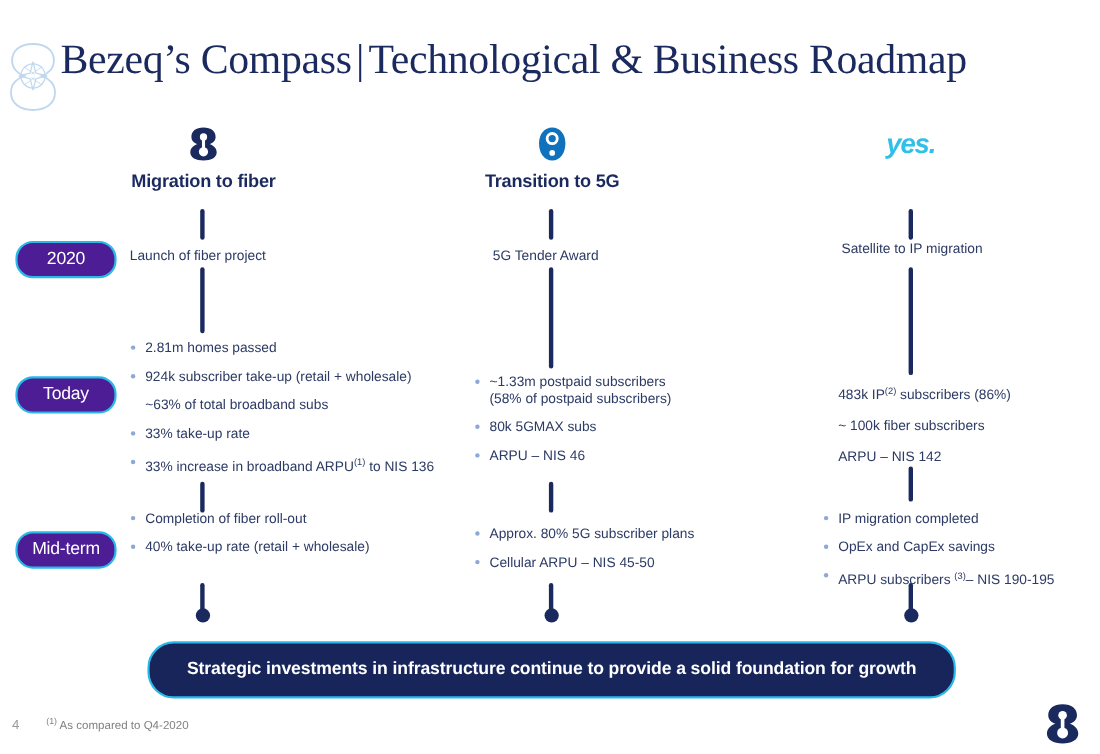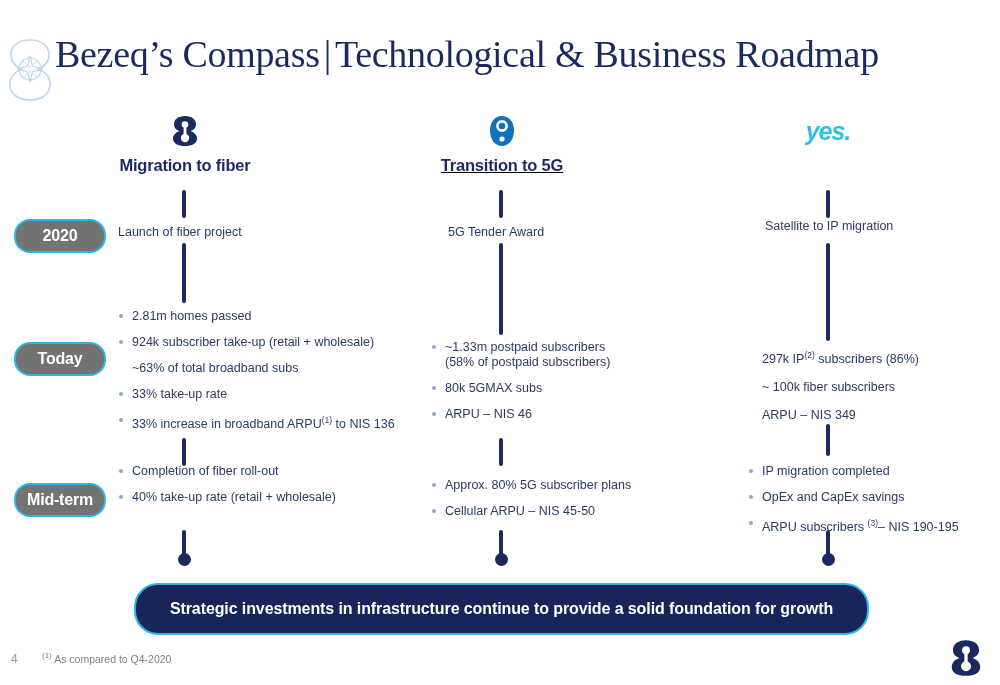--- a/index.html
+++ b/index.html
@@ -35,22 +35,22 @@
     font-size:25px;font-weight:bold;color:#2ec0e8;
     letter-spacing:-1px;line-height:1;font-style:italic;
   }
   .tl-seg{position:absolute;width:4px;background:#1b2a5e;border-radius:2px;}
   .tl-dot{position:absolute;width:13px;height:13px;border-radius:50%;background:#1b2a5e;left:-4.5px;}
 
   
   .badge{
     position:absolute;left:14px;
     height:30px;width:88px;
-    background:#737373;border:2px solid #2bb8e8;border-radius:16px;
-    color:#ffffff;font-size:16px;font-weight:bold;
+    background:#4c1d95;border:2px solid #2bb8e8;border-radius:16px;
+    color:#ffffff;font-size:16px;font-weight:normal;
     display:flex;align-items:center;justify-content:center;
     letter-spacing:-0.2px;
   }
 
   
   .milestone{
     position:absolute;font-size:12.5px;color:#2c3a64;white-space:nowrap;
   }
   .bullets{position:absolute;}
   .bi{
@@ -127,21 +127,21 @@
     <div class="bi nb"><span>~63% of total broadband subs</span></div>
     <div class="bi"><span class="dot"></span><span>33% take-up rate</span></div>
     <div class="bi"><span class="dot"></span><span>33% increase in broadband ARPU</span><sup>(1)</sup><span> to NIS 136</span></div>
   </div>
 
   <div class="bullets" style="left:115px;top:464px;width:300px;">
     <div class="bi"><span class="dot"></span><span>Completion of fiber roll-out</span></div>
     <div class="bi"><span class="dot"></span><span>40% take-up rate (retail + wholesale)</span></div>
   </div>
 
-  <div class="col" style="left:352px;text-decoration:underline;">
+  <div class="col" style="left:352px;">
     <div class="col-logo">
       <svg width="28" height="32" viewBox="0 0 28 32">
         <path d="M14 1 C7 1 2 7 2 15.5 C2 24.5 7 31 14 31 C21 31 26 24.5 26 15.5 C26 7 21 1 14 1 Z" fill="#1072bd"></path>
         <circle cx="14" cy="11" r="4.6" fill="none" stroke="#ffffff" stroke-width="2.6"></circle>
         <circle cx="14" cy="24" r="2.6" fill="#ffffff"></circle>
       </svg>
     </div>
     <div class="col-head">Transition to 5G</div>
   </div>
 
@@ -176,23 +176,23 @@
     <div class="tl-seg" style="left:826px;top:190px;height:28px;"></div>
     <div class="tl-seg" style="left:826px;top:243px;height:98px;"></div>
     <div class="tl-seg" style="left:826px;top:424px;height:32px;"></div>
     <div class="tl-seg" style="left:826px;top:530px;height:28px;"></div>
     <div class="tl-dot" style="left:821.5px;top:553px;"></div>
   </div>
 
   <div class="milestone" style="left:765px;top:219px;">Satellite to IP migration</div>
 
   <div class="bullets" style="left:745px;top:348px;width:300px;">
-    <div class="bi nb" style="margin-bottom:13px;"><span>297k IP</span><sup>(2)</sup><span> subscribers (86%)</span></div>
+    <div class="bi nb" style="margin-bottom:13px;"><span>483k IP</span><sup>(2)</sup><span> subscribers (86%)</span></div>
     <div class="bi nb" style="margin-bottom:13px;"><span>~ 100k fiber subscribers</span></div>
-    <div class="bi nb"><span>ARPU – NIS 349</span></div>
+    <div class="bi nb"><span>ARPU – NIS 142</span></div>
   </div>
 
   <div class="bullets" style="left:745px;top:464px;width:300px;">
     <div class="bi"><span class="dot"></span><span>IP migration completed</span></div>
     <div class="bi"><span class="dot"></span><span>OpEx and CapEx savings</span></div>
     <div class="bi"><span class="dot"></span><span>ARPU subscribers </span><sup>(3)</sup><span>– NIS 190-195</span></div>
   </div>
 
   <div class="badge" style="top:219px;">
     <span>2020</span>

